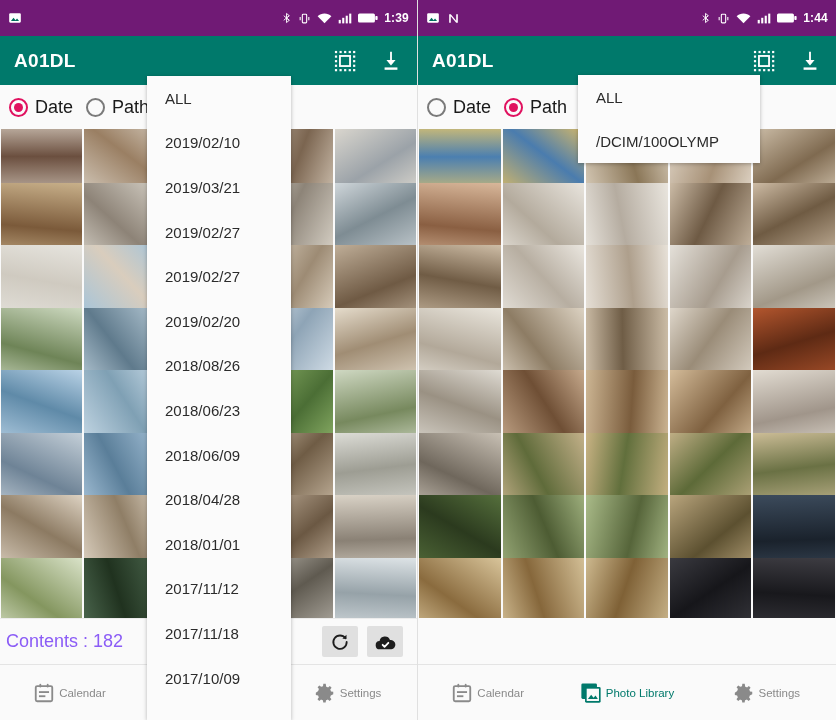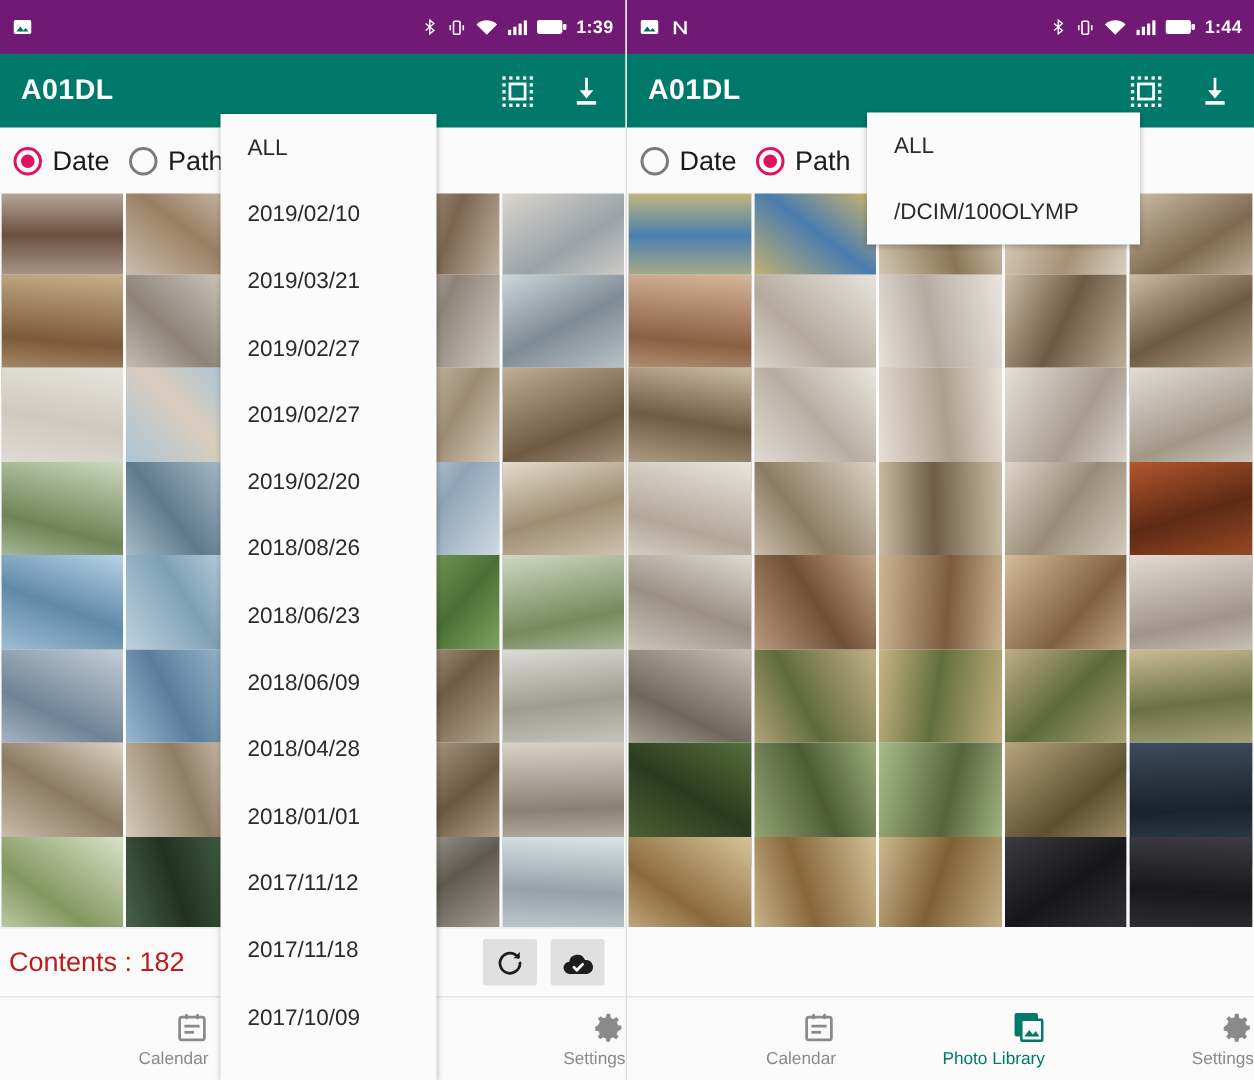--- a/index.html
+++ b/index.html
@@ -79,37 +79,37 @@
     letter-spacing: .5px; line-height: 9px;
   }
 
   
   .contentsbar {
     position: absolute; left: 0; right: 0; bottom: 56px;
     height: 46px; background: #fafafa;
     display: flex; align-items: center; padding: 0 6px;
     border-top: 1px solid #ececec;
   }
-  .contents-text { font-size: 18px; color: #b91c1c; }
+  .contents-text { font-size: 18px; color: #8b5cf6; }
   .cb-actions { margin-left: auto; display: flex; gap: 9px; padding-right: 8px; }
   .sqbtn {
     width: 36px; height: 31px; background: #e0e0e0;
     border-radius: 2px; display: flex; align-items: center; justify-content: center;
     cursor: pointer;
   }
 
   
   .bottomnav {
     position: absolute; left: 0; right: 0; bottom: 0;
     height: 56px; background: #fafafa;
     display: flex; border-top: 1px solid #e4e4e4;
   }
   .navitem {
-    flex: 1; display: flex; flex-direction: column;
-    align-items: flex-end; justify-content: center; gap: 4px;
+    flex: 1; display: flex; 
+    align-items: center; justify-content: center; gap: 4px;
     cursor: pointer; color: #8a8a8a;
   }
   .navitem.active { color: #00796B; }
   .nav-label { font-size: 11.5px; }
 
   
   .dropdown {
     position: absolute;
     background: #fbfbfb;
     box-shadow: 0 1px 4px rgba(0,0,0,.28);

